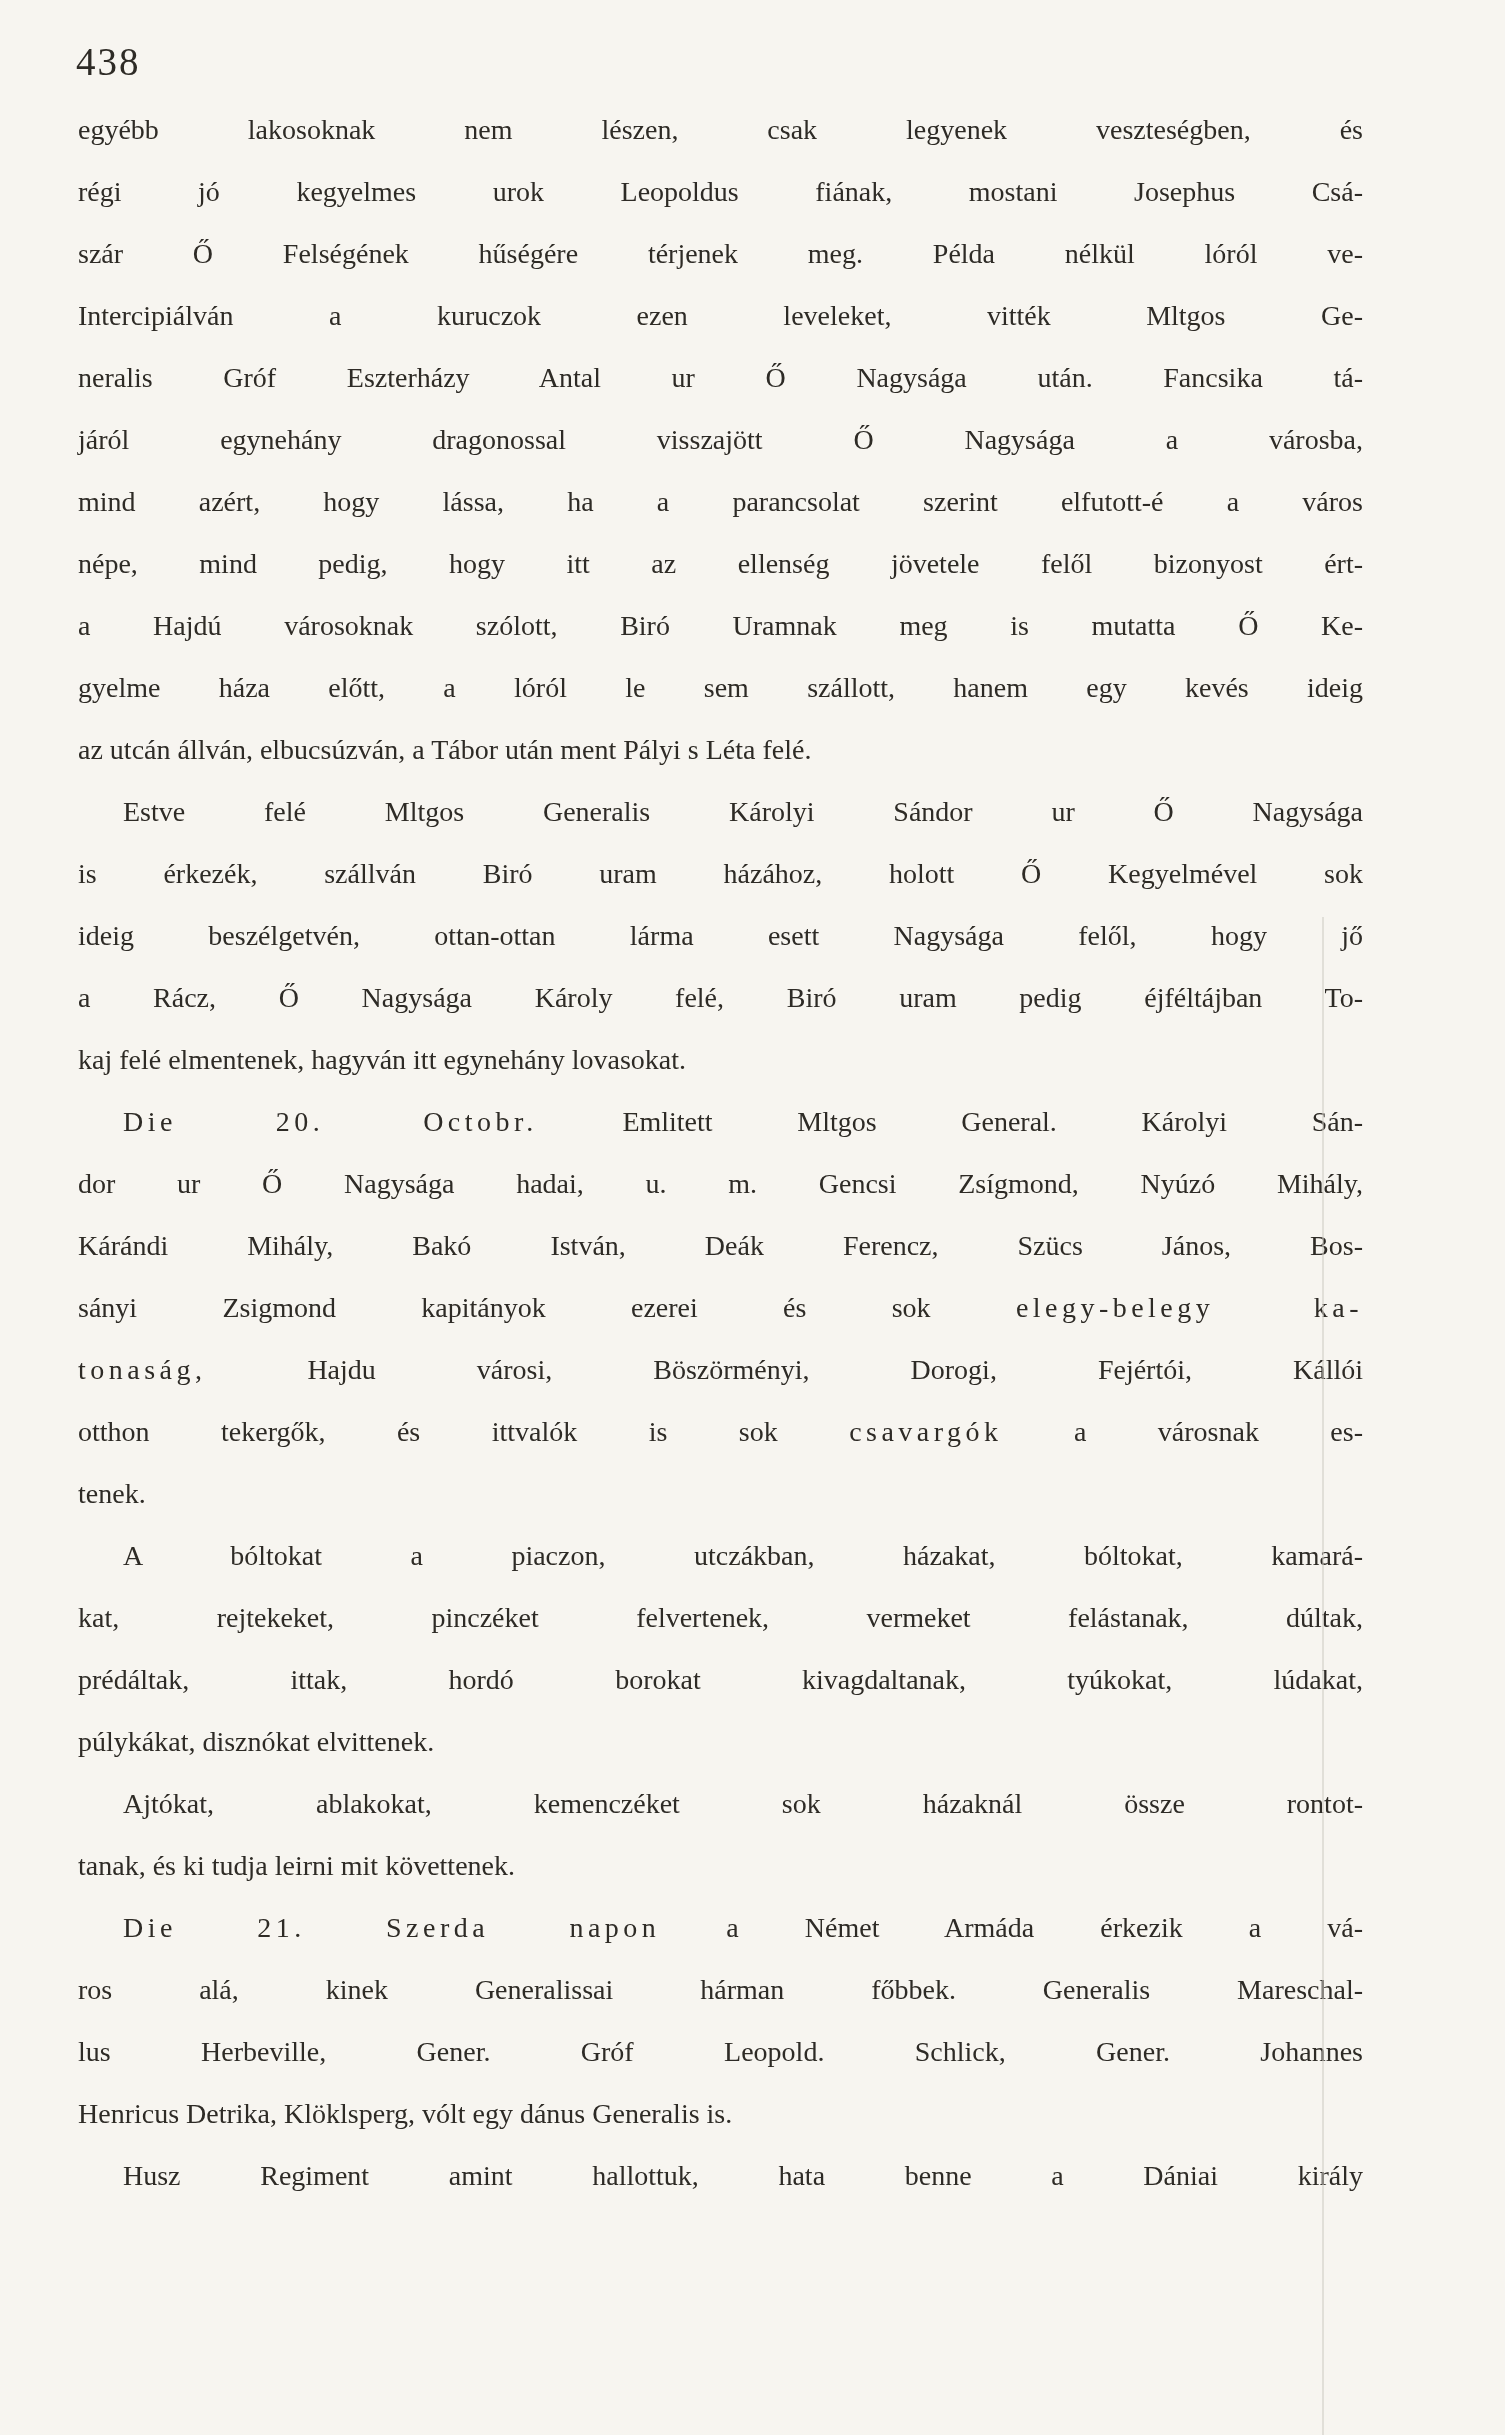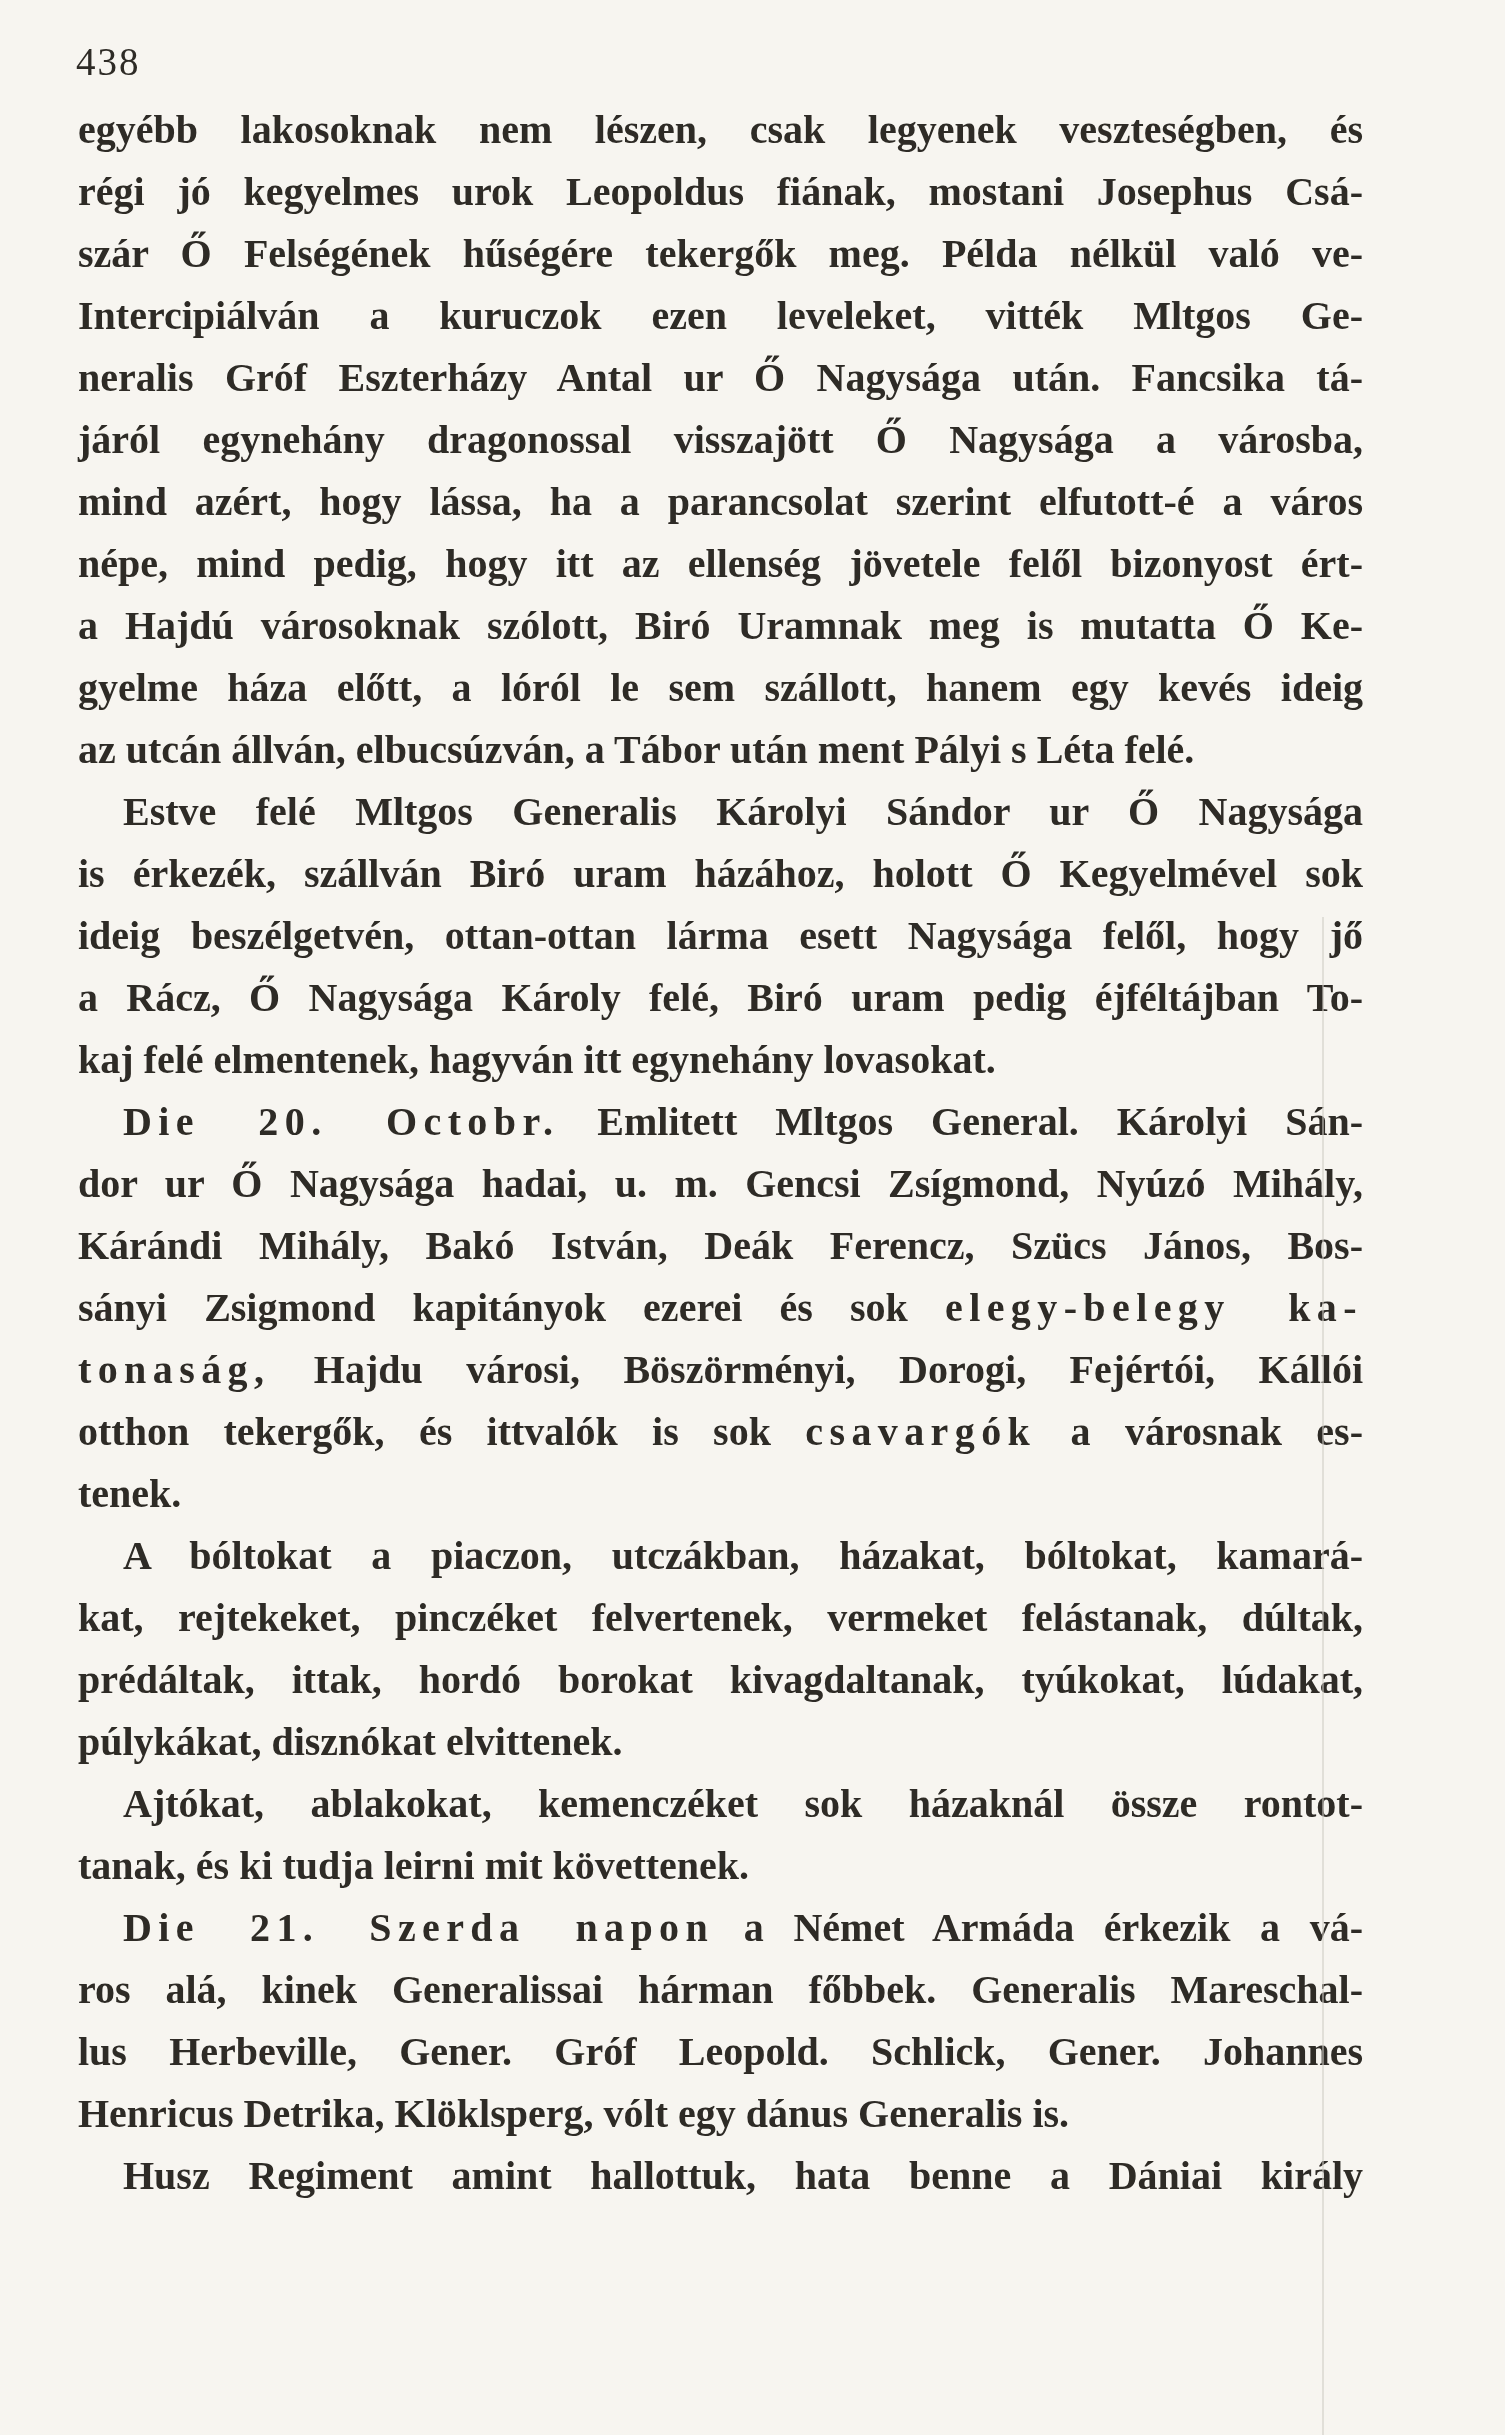--- a/index.html
+++ b/index.html
@@ -24,23 +24,22 @@
     position:absolute;
     left:76px;top:39px;
     font-size:39px;
     letter-spacing:2px;
     color:var(--ink);
   }
   .text-block{
     position:absolute;
     left:78px;top:99px;
     width:1285px;
-    font-size:40px;
+    font-size:28px;
     line-height:62px;
-    font-weight:bold;
   }
   .line{
     text-align:justify;
     text-align-last:justify;
     white-space:normal;
   }
   .line.indent{
     padding-left:45px;
   }
   .line.end{
@@ -60,21 +59,21 @@
 </style>
 </head>
 <body>
 
 <div class="page">
   <div class="page-number">438</div>
 
   <div class="text-block">
       <div class="line"><span>egyébb lakosoknak nem lészen, csak legyenek veszteségben, és</span></div>
       <div class="line"><span>régi jó kegyelmes urok Leopoldus fiának, mostani Josephus Csá-</span></div>
-      <div class="line"><span>szár Ő Felségének hűségére tekergők meg. Példa nélkül való ve-</span></div>
+      <div class="line"><span>szár Ő Felségének hűségére térjenek meg. Példa nélkül lóról ve-</span></div>
       <div class="line"><span>Intercipiálván a kuruczok ezen leveleket, vitték Mltgos Ge-</span></div>
       <div class="line"><span>neralis Gróf Eszterházy Antal ur Ő Nagysága után. Fancsika tá-</span></div>
       <div class="line"><span>járól egynehány dragonossal visszajött Ő Nagysága a városba,</span></div>
       <div class="line"><span>mind azért, hogy lássa, ha a parancsolat szerint elfutott-é a város</span></div>
       <div class="line"><span>népe, mind pedig, hogy itt az ellenség jövetele felől bizonyost ért-</span></div>
       <div class="line"><span>a Hajdú városoknak szólott, Biró Uramnak meg is mutatta Ő Ke-</span></div>
       <div class="line"><span>gyelme háza előtt, a lóról le sem szállott, hanem egy kevés ideig</span></div>
       <div class="line end"><span>az utcán állván, elbucsúzván, a Tábor után ment Pályi s Léta felé.</span></div>
       <div class="line indent"><span>Estve felé Mltgos Generalis Károlyi Sándor ur Ő Nagysága</span></div>
       <div class="line"><span>is érkezék, szállván Biró uram házához, holott Ő Kegyelmével sok</span></div>

